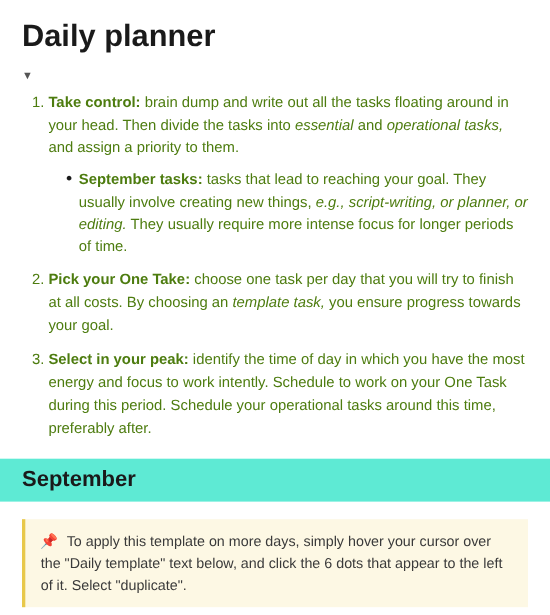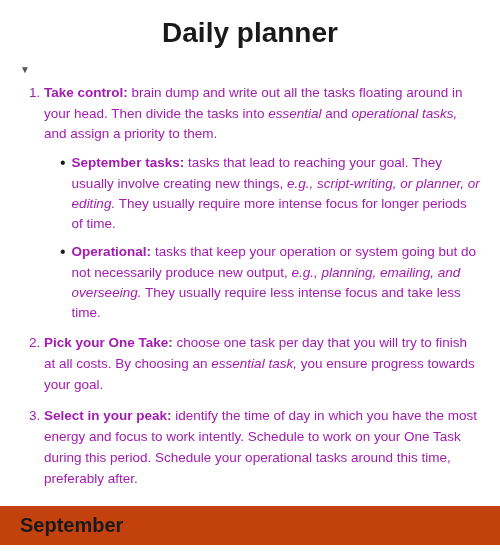--- a/index.html
+++ b/index.html
@@ -21,21 +21,20 @@
     .page-container {
       padding: 16px 20px;
     }
 
     .page-title {
       font-size: 28px;
       font-weight: 700;
       color: #1a1a1a;
       margin-bottom: 14px;
       line-height: 1.2;
-      text-align: center;
     }
 
     .section-intro {
       margin-bottom: 16px;
     }
 
     .section-toggle-row {
       display: flex;
       align-items: center;
       gap: 6px;
@@ -51,21 +50,21 @@
 
     .numbered-list {
       padding-left: 24px;
       margin-bottom: 6px;
     }
 
     .numbered-list li {
       margin-bottom: 10px;
       line-height: 1.55;
       font-size: 13.5px;
-      color: #a21caf;
+      color: #4d7c0f;
     }
 
     .numbered-list li strong {
       font-weight: 600;
     }
 
     .numbered-list li em {
       font-style: italic;
     }
 
@@ -87,21 +86,21 @@
 
     .bullet-list li::before {
       content: '•';
       color: #1a1a1a;
       font-size: 16px;
       line-height: 1.3;
       flex-shrink: 0;
     }
 
     .section-header {
-      background-color: #c2410c;
+      background-color: #5eead4;
       padding: 8px 20px;
       margin: 0 -20px;
       font-size: 20px;
       font-weight: 700;
       color: #1a1a1a;
       margin-bottom: 0;
     }
 
     .september-section {
       margin-top: 16px;
@@ -147,34 +146,27 @@
 
         
         <ul class="bullet-list">
           <li>
             <span>
               <strong>September tasks:</strong> tasks that lead to reaching your goal. They usually involve creating new things,
               <em>e.g., script-writing, or planner, or editing.</em>
               They usually require more intense focus for longer periods of time.
             </span>
           </li>
-          <li>
-            <span>
-              <strong>Operational:</strong> tasks that keep your operation or system going but do not necessarily produce new output,
-              <em>e.g., planning, emailing, and overseeing.</em>
-              They usually require less intense focus and take less time.
-            </span>
-          </li>
         </ul>
       </li>
 
       <li>
         <strong>Pick your One Take:</strong>
         choose one task per day that you will try to finish at all costs. By choosing an
-        <em>essential task,</em>
+        <em>template task,</em>
         you ensure progress towards your goal.
       </li>
 
       <li>
         <strong>Select in your peak:</strong>
         identify the time of day in which you have the most energy and focus to work intently. Schedule to work on your One Task during this period. Schedule your operational tasks around this time, preferably after.
       </li>
 
     </ol>
   </div>

